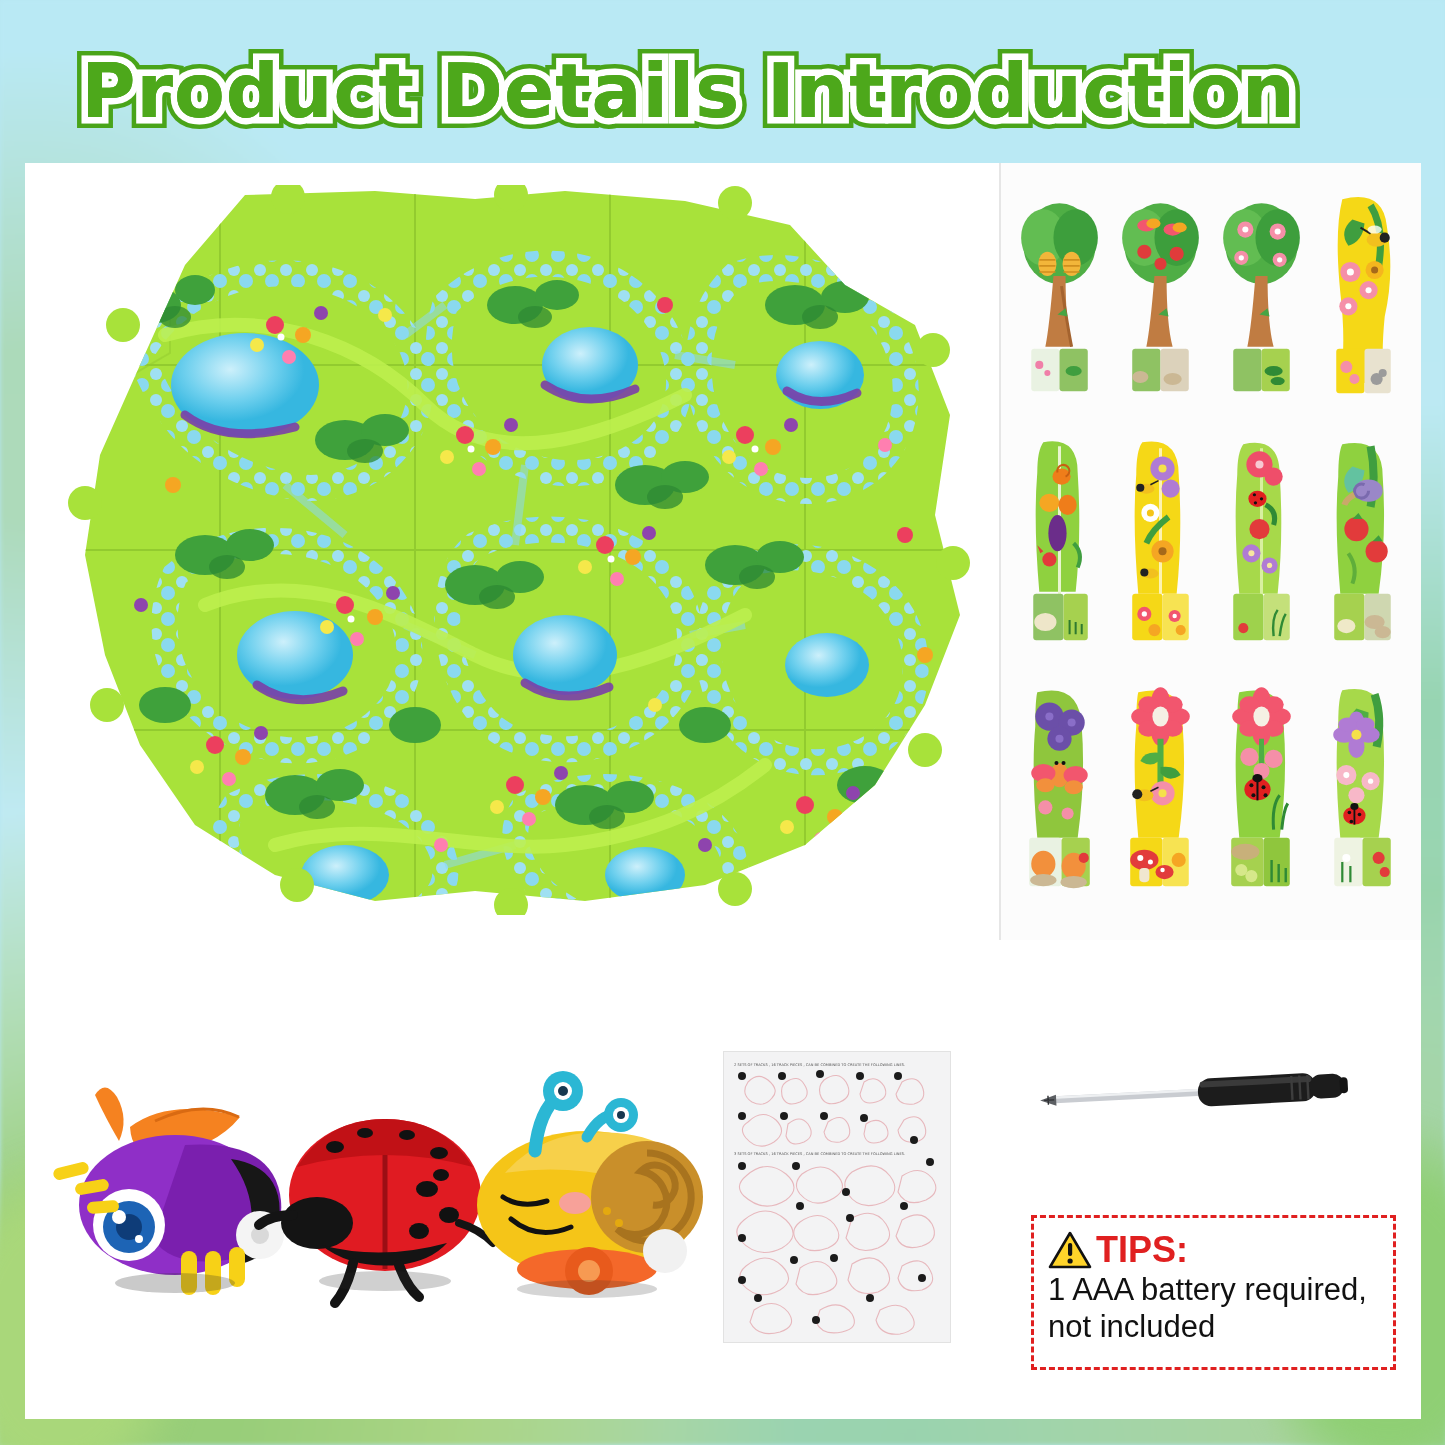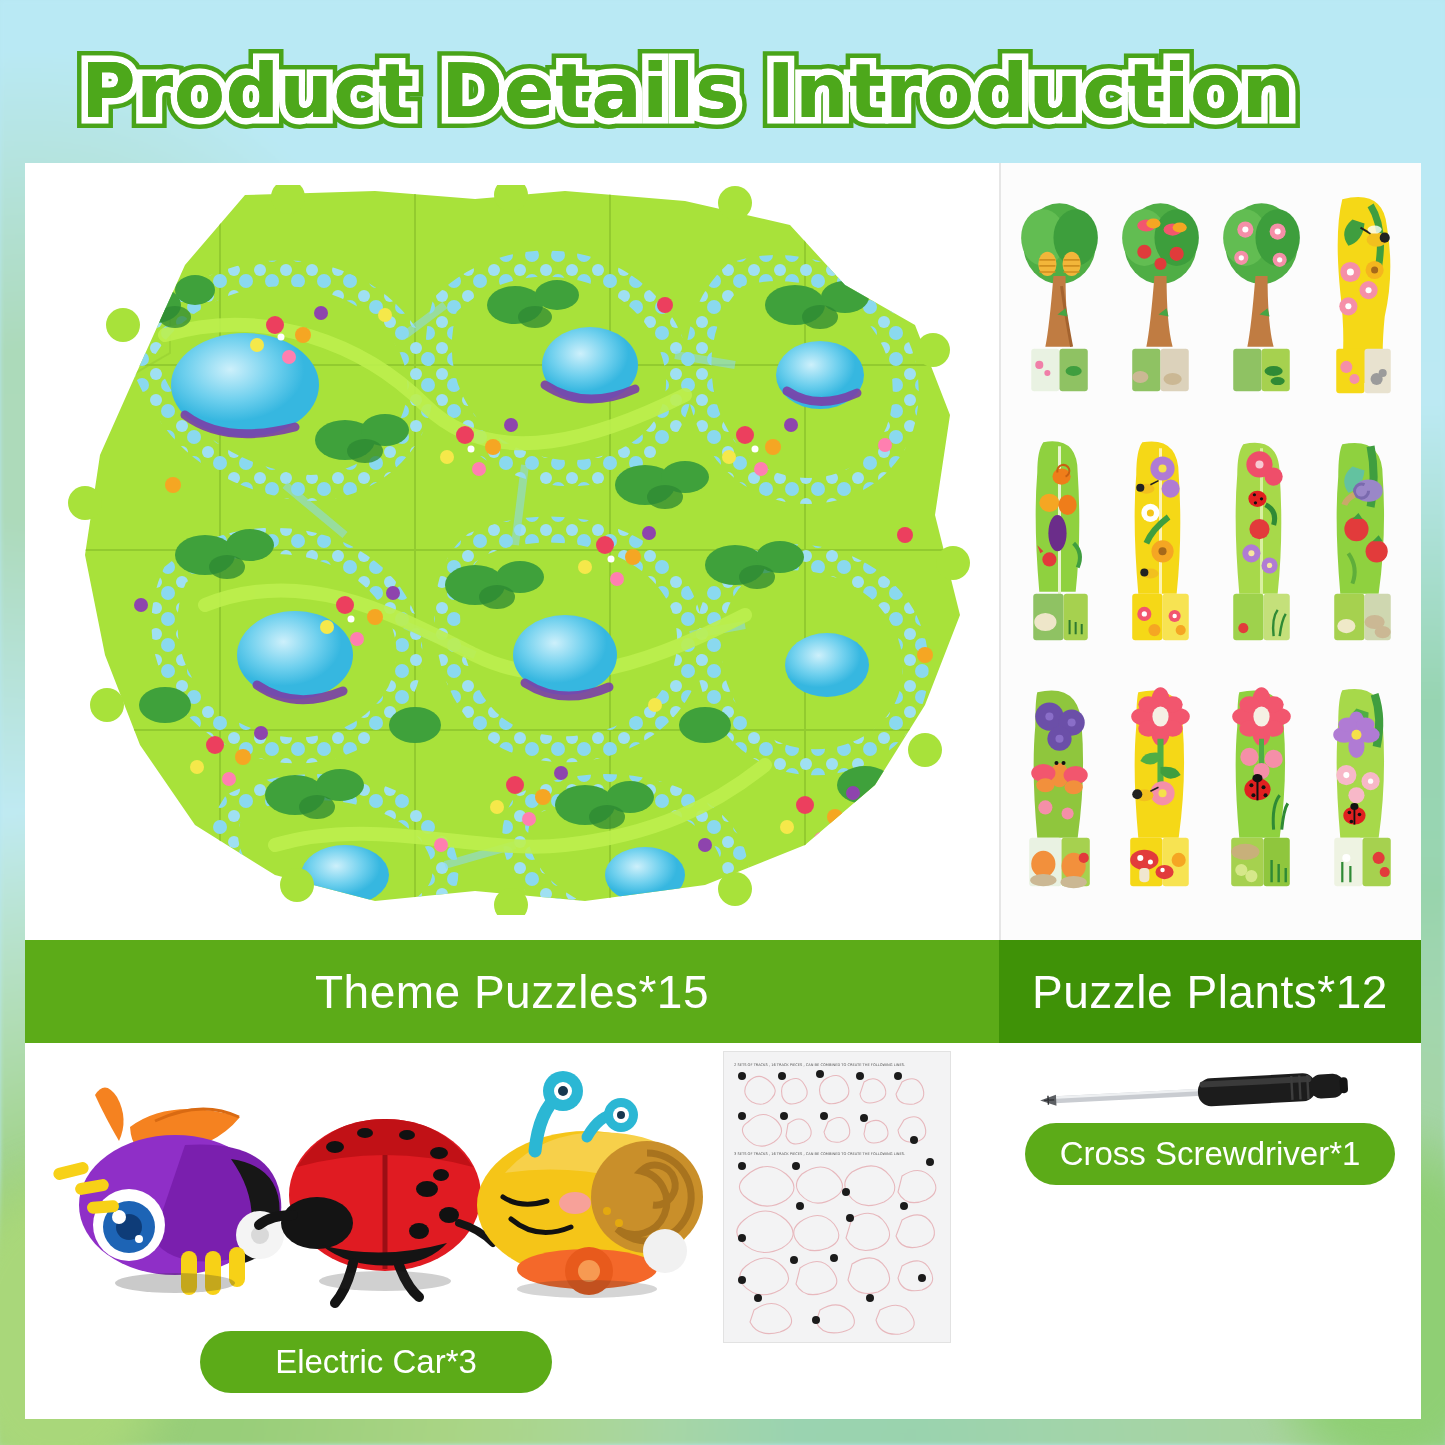--- a/index.html
+++ b/index.html
@@ -725,26 +725,20 @@
                 <path d="M30 202 v-20M38 202 v-16"></path>
               </g>
             <circle cx="34" cy="178" r="4" fill="#fff"></circle>
           </svg>
         </div>
 
       </div>
     </div>
   </div>
 
-  <div class="bars">
-    <div class="bar-left"></div>
-    <div class="bar-right"></div>
-    <div class="bar-txt l">Theme Puzzles*15</div>
-    <div class="bar-txt r">Puzzle Plants*12</div>
-  </div>
 
   <div class="bottom">
 
     <div class="cars">
       <svg viewBox="0 0 690 260" xmlns="http://www.w3.org/2000/svg">
 
         <g>
           <path d="M60 40 q10 -16 22 2 q12 22 2 44 q-14 -24 -24 -46z" fill="#f58220"></path>
           <path d="M95 72 q40 -30 110 -10 q-26 32 -78 38 q-30 4 -32 -28z" fill="#f58220"></path>
           <path d="M120 66 q46 -22 84 -4" stroke="#d96a12" stroke-width="3" fill="none"></path>
@@ -821,21 +815,20 @@
               <circle cx="584" cy="168" r="4"></circle>
             </g>
           <ellipse cx="552" cy="214" rx="70" ry="20" fill="#f4682a"></ellipse>
           <circle cx="554" cy="216" r="24" fill="#e85a1c"></circle>
             <circle cx="554" cy="216" r="11" fill="#f79a52"></circle>
           <circle cx="630" cy="196" r="22" fill="#f1f1f1"></circle>
           <ellipse cx="552" cy="234" rx="70" ry="9" fill="#2b2b2b" opacity=".2"></ellipse>
         </g>
       </svg>
     </div>
-    <div class="pill pill-cars">Electric Car*3</div>
 
     <div class="sheet">
       <svg viewBox="0 0 226 290" xmlns="http://www.w3.org/2000/svg">
         <rect width="226" height="290" fill="#f3f3f4"></rect>
         <g font-family="DejaVu Sans" font-size="3.6" fill="#555">
           <text x="10" y="14">2 SETS OF TRACKS , 16 TRACK PIECES , CAN BE COMBINED TO CREATE THE FOLLOWING LINES.</text>
           <text x="10" y="103">3 SETS OF TRACKS , 16 TRACK PIECES , CAN BE COMBINED TO CREATE THE FOLLOWING LINES.</text>
         </g>
         <g fill="none" stroke="#e7b8bd" stroke-width="1.1">
           <g>
@@ -908,17 +901,28 @@
           <rect x="188" y="16" width="118" height="28" rx="13" fill="#1c1c1c"></rect>
           <rect x="300" y="18" width="34" height="24" rx="11" fill="#1c1c1c"></rect>
           <rect x="190" y="19" width="112" height="6" rx="3" fill="#3a3a3a"></rect>
           <g stroke="#3d3d3d" stroke-width="2.4">
               <path d="M282 18 v24M290 18 v24M298 18 v24"></path>
             </g>
           <rect x="330" y="22" width="8" height="16" rx="4" fill="#141414"></rect>
         </g>
       </svg>
     </div>
-    <div class="pill pill-driver">Cross Screwdriver*1</div>
-
+
+    <div class="tips">
+      <div class="tips-head">
+        <svg class="warn-ico" viewBox="0 0 44 40" xmlns="http://www.w3.org/2000/svg">
+          <path d="M22 3 L42 37 H2 Z" fill="#ffd42a" stroke="#111" stroke-width="2.6" stroke-linejoin="round"></path>
+          <rect x="20" y="13" width="4.2" height="13" rx="2" fill="#111"></rect>
+          <circle cx="22.1" cy="31" r="2.6" fill="#111"></circle>
+        </svg>
+        <span class="tips-word">TIPS:</span>
+      </div>
+      <div class="tips-body">1 AAA battery required,</div>
+      <div class="tips-body">not included</div>
+    </div>
 
   </div>
 </div>
 
 </body></html>

